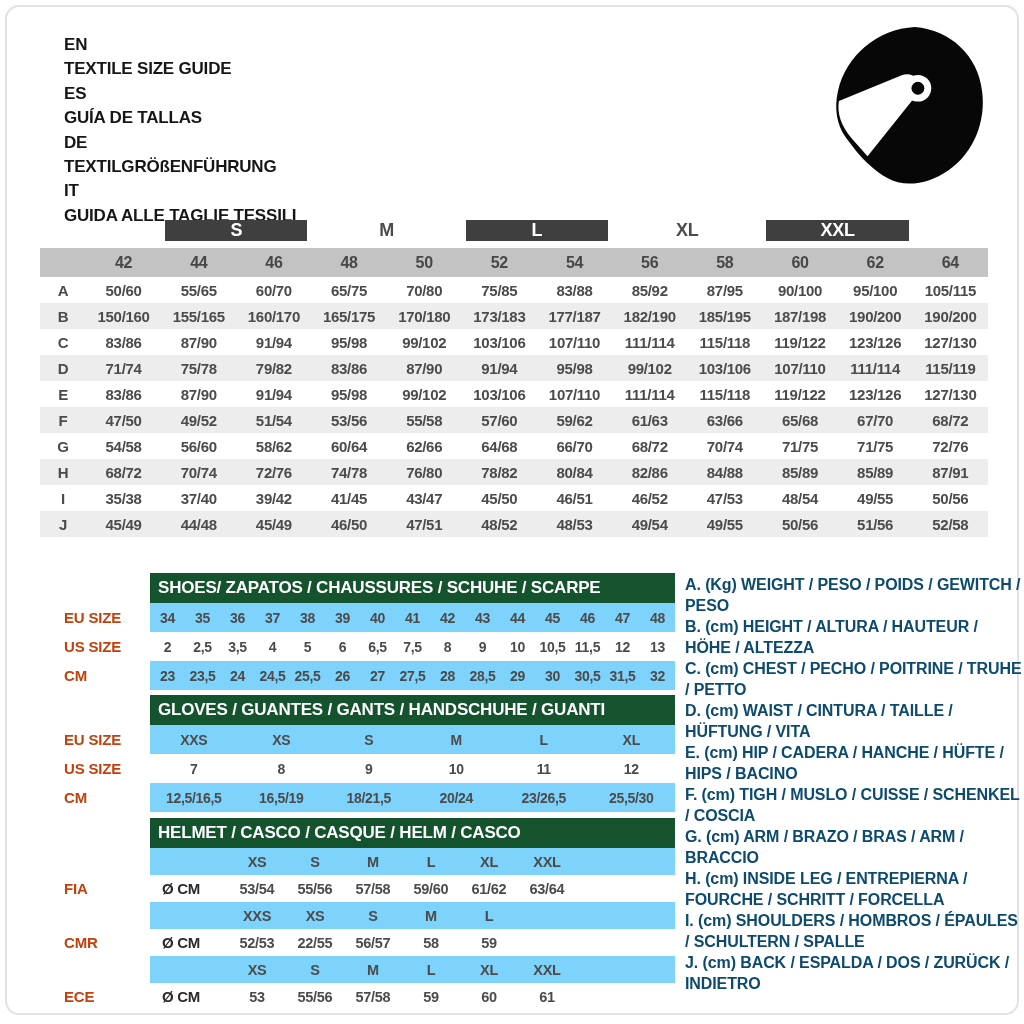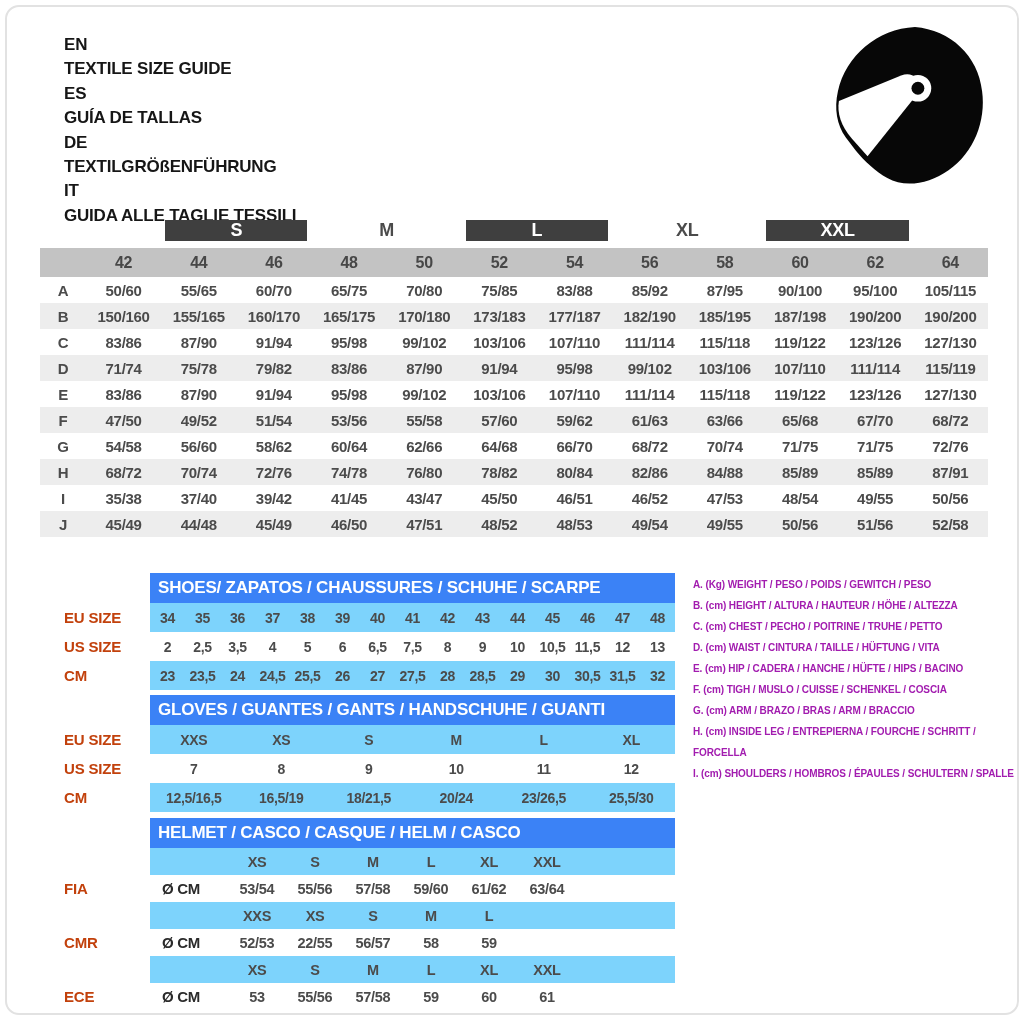--- a/index.html
+++ b/index.html
@@ -36,36 +36,36 @@
 
   
   .block{position:absolute;left:40px;width:635px;}
   .brow{display:flex;align-items:stretch;}
   .h30{height:30px;} .h29{height:29px;} .h27{height:27px;}
   .blabel{width:110px;flex:none;display:flex;align-items:center;
     font-weight:bold;font-size:15px;color:#c2410c;letter-spacing:-0.2px;
     padding-left:24px;box-sizing:border-box;}
   .bdata{flex:1;display:flex;align-items:stretch;}
   .bdata.gray-bg{background:#7dd3fc;}
-  .header-bar{flex:1;background:#3b82f6;color:#ffffff;font-weight:bold;
+  .header-bar{flex:1;background:#14532d;color:#ffffff;font-weight:bold;
     font-size:17px;display:flex;align-items:center;padding-left:8px;
     letter-spacing:-0.2px;}
   .bcell{flex:1;display:flex;align-items:center;justify-content:center;
     font-weight:bold;font-size:14px;color:#4b4b4b;letter-spacing:-0.3px;}
   .ucell{width:78px;flex:none;display:flex;align-items:center;
     font-weight:bold;font-size:15px;color:#2a2a2a;padding-left:12px;
     box-sizing:border-box;letter-spacing:-0.3px;}
   .hcell{width:58px;flex:none;display:flex;align-items:center;justify-content:center;
     font-weight:bold;font-size:14.5px;color:#4b4b4b;letter-spacing:-0.3px;}
   .bfill{flex:1;}
 
   
   .legend{position:absolute;left:685px;top:574px;width:340px;}
-  .legend-item{font-weight:bold;font-size:10px;line-height:21px;
-    color:#a21caf;letter-spacing:-0.1px;margin-left:8px;}
+  .legend-item{font-weight:bold;font-size:16px;line-height:21px;
+    color:#0c4a6e;letter-spacing:-0.1px;}
 </style>
 </head>
 <body>
 
 <div class="frame"></div>
 
 <div class="langs">
     <div class="lang-row">
       <span class="lang-code">EN</span>
       <span class="lang-title">TEXTILE SIZE GUIDE</span>
@@ -502,13 +502,14 @@
 <div class="legend">
     <div class="legend-item">A. (Kg) WEIGHT / PESO / POIDS / GEWITCH / PESO</div>
     <div class="legend-item">B. (cm) HEIGHT / ALTURA / HAUTEUR / HÖHE / ALTEZZA</div>
     <div class="legend-item">C. (cm) CHEST / PECHO / POITRINE / TRUHE / PETTO</div>
     <div class="legend-item">D. (cm) WAIST / CINTURA / TAILLE / HÜFTUNG / VITA</div>
     <div class="legend-item">E. (cm) HIP / CADERA / HANCHE / HÜFTE / HIPS / BACINO</div>
     <div class="legend-item">F. (cm) TIGH / MUSLO / CUISSE / SCHENKEL / COSCIA</div>
     <div class="legend-item">G. (cm) ARM / BRAZO / BRAS / ARM / BRACCIO</div>
     <div class="legend-item">H. (cm) INSIDE LEG / ENTREPIERNA / FOURCHE / SCHRITT / FORCELLA</div>
     <div class="legend-item">I. (cm) SHOULDERS / HOMBROS / ÉPAULES / SCHULTERN / SPALLE</div>
+    <div class="legend-item">J. (cm) BACK / ESPALDA / DOS / ZURÜCK / INDIETRO</div>
   </div>
 
 </body></html>

